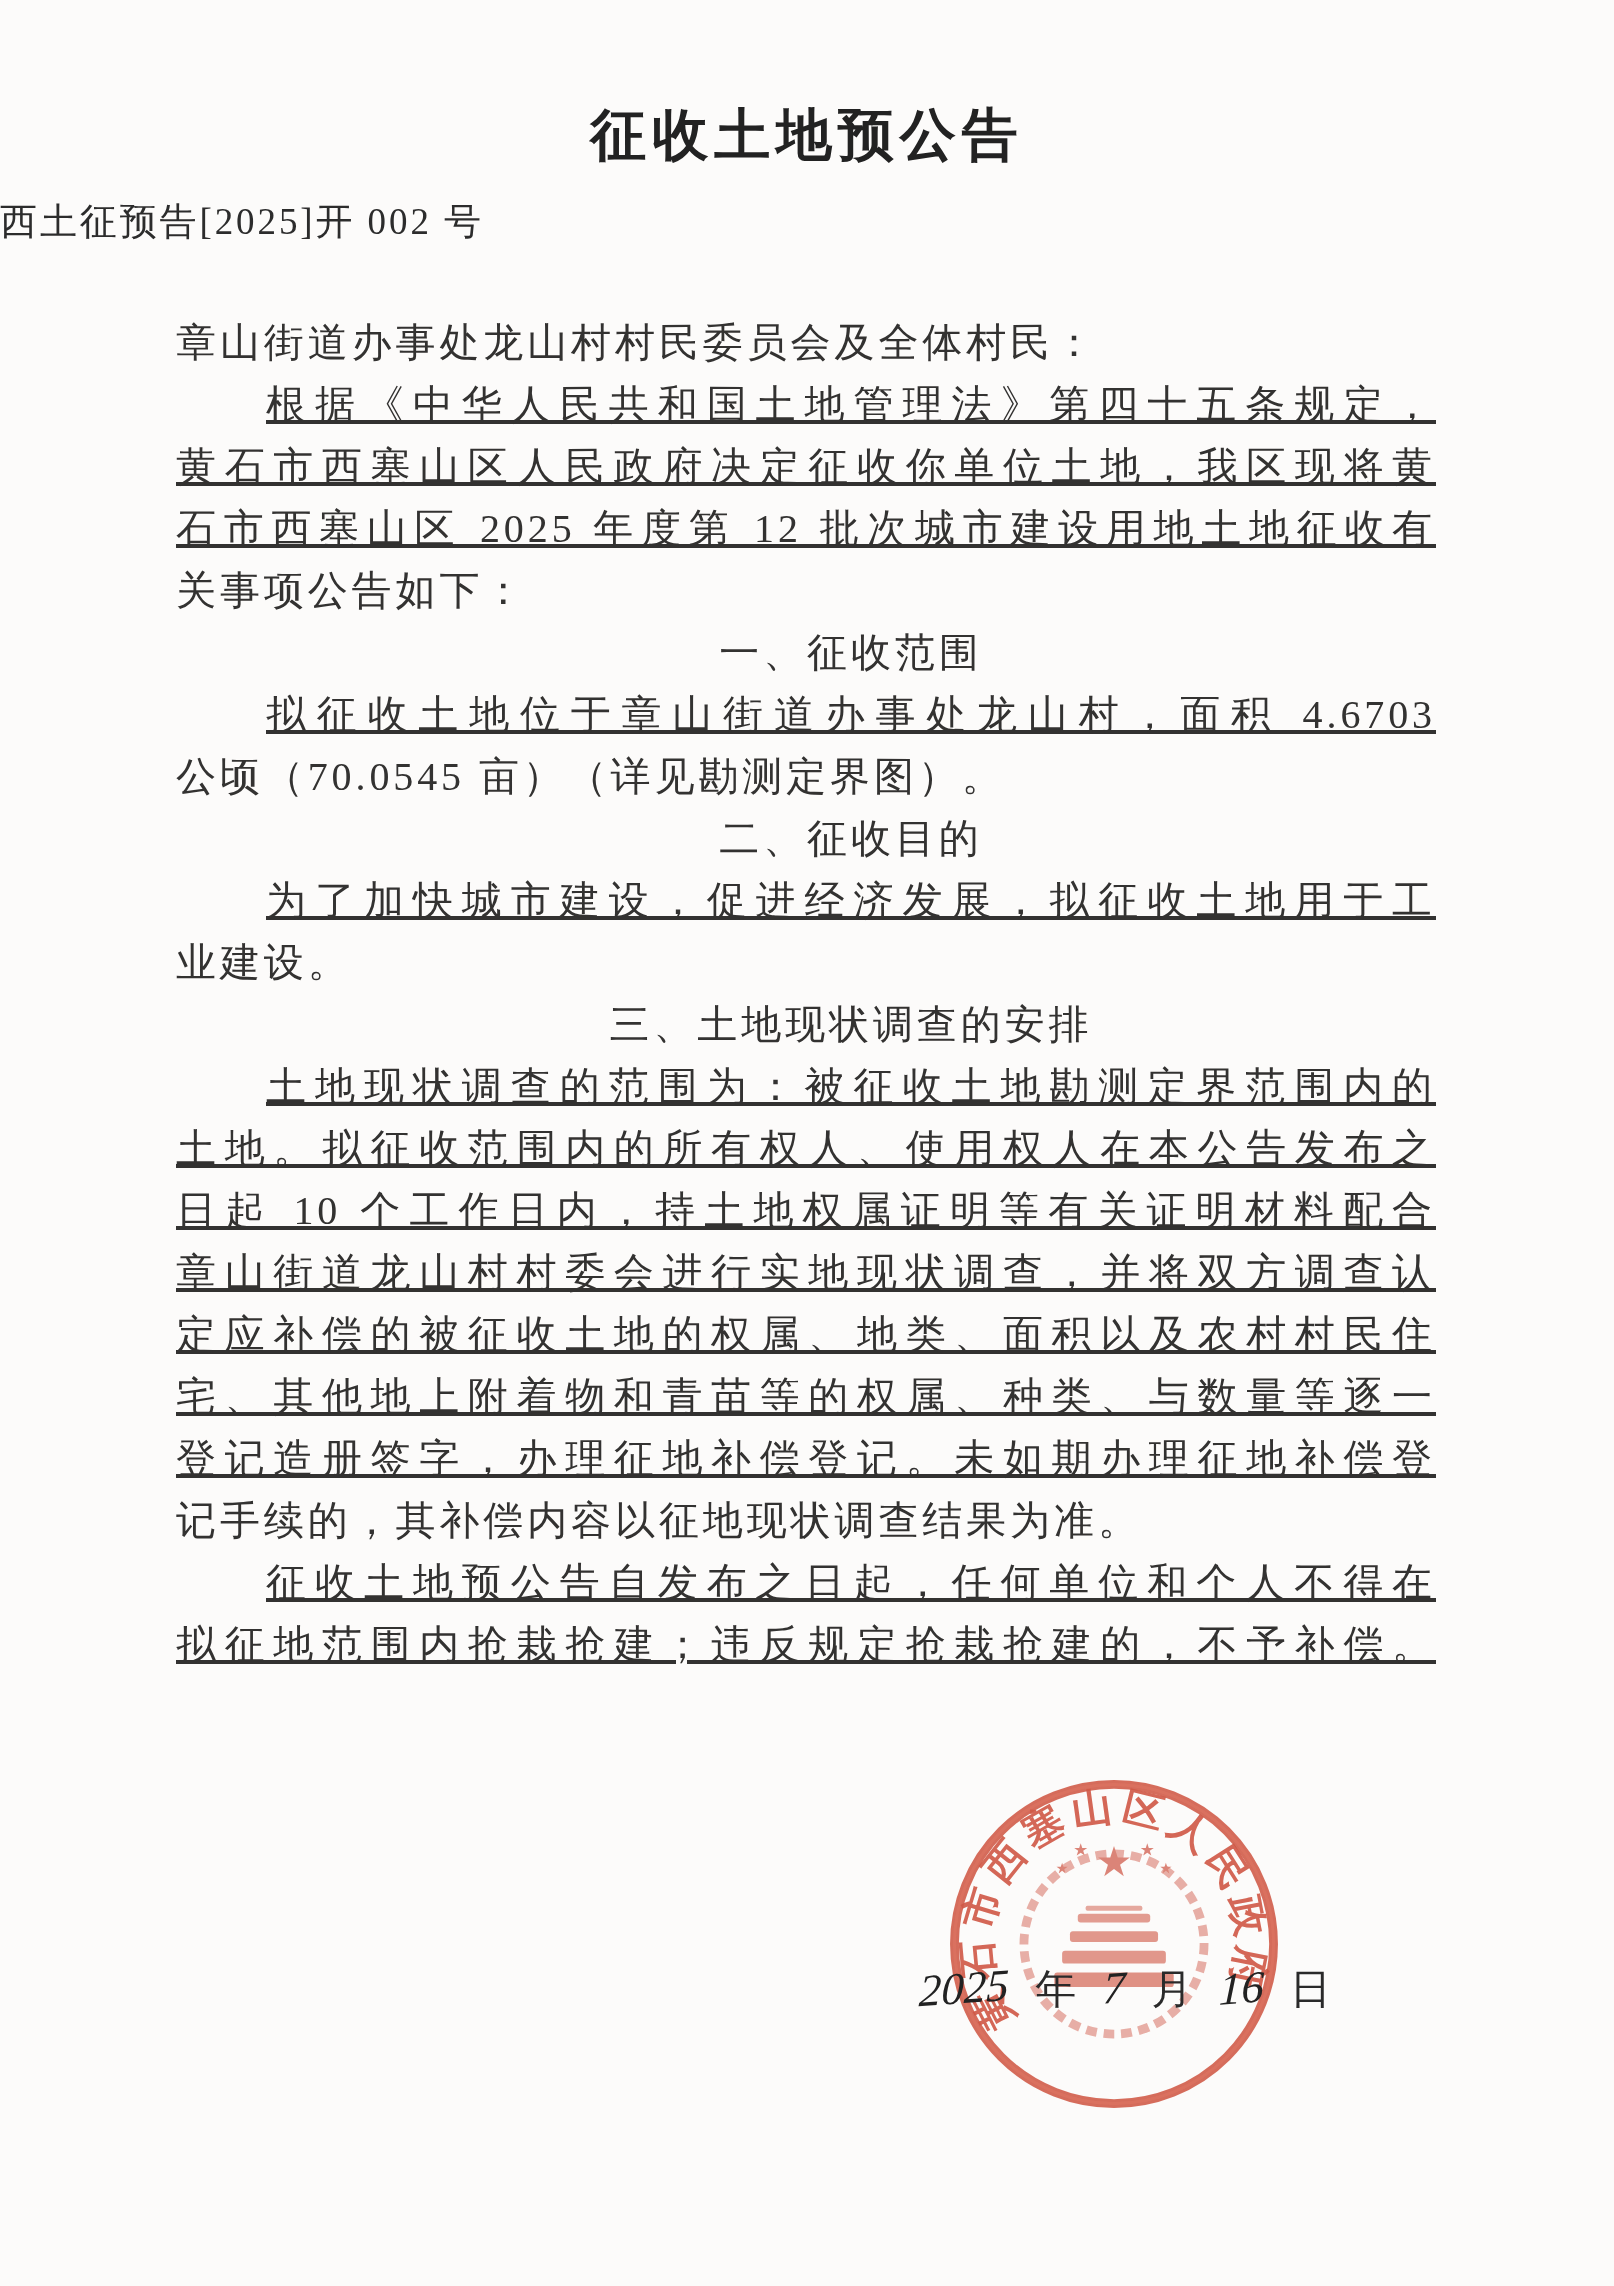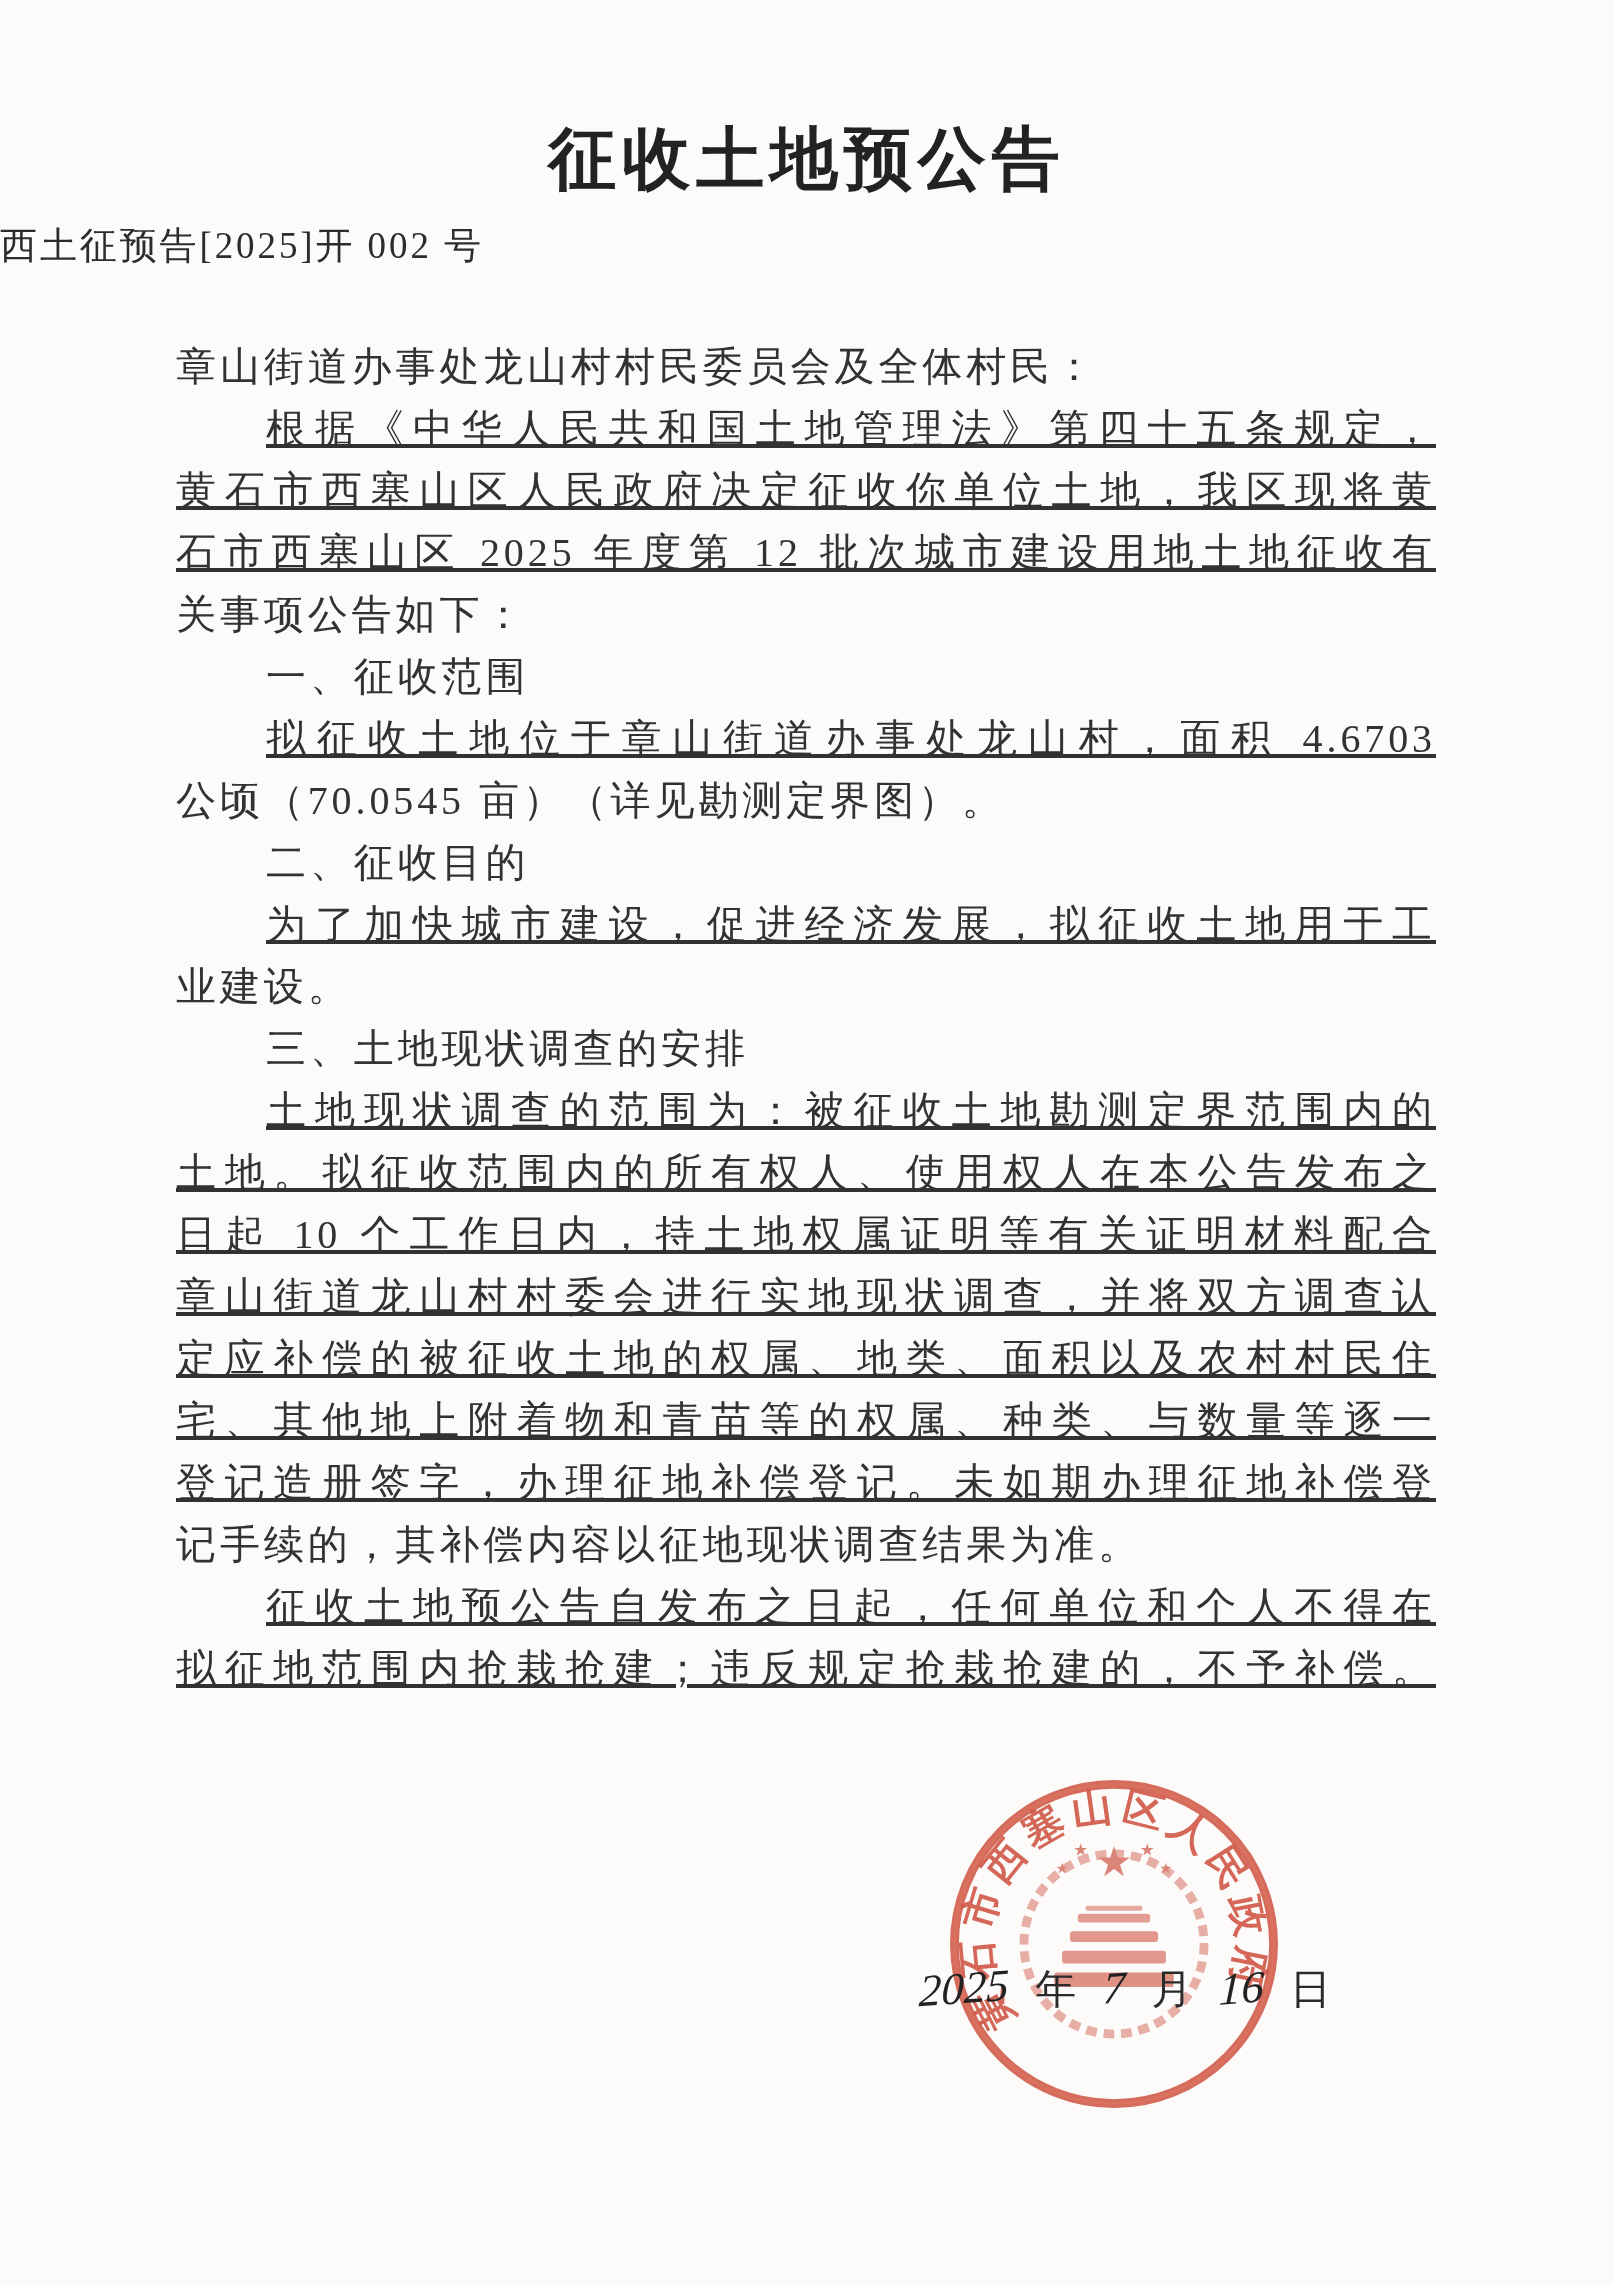--- a/index.html
+++ b/index.html
@@ -8,23 +8,23 @@
     width:1614px;height:2287px;
     margin:0 auto;
     background:#fcfbfa;
     font-family:"Liberation Serif", serif;
     color:#30302f;
     overflow:hidden;
     box-sizing:border-box;
   }
   .title{
     margin:0;
-    padding-top:120px;
+    padding-top:96px;
     text-align:center;
-    font-size:68px;
+    font-size:56px;
     font-weight:bold;
     letter-spacing:5.9px;
     color:#222;
     line-height:78px;
   }
   .docnum{
     margin-top:21.6px;
     font-size:37px;
     letter-spacing:2.9px;
     color:#2c2c2c;
@@ -41,21 +41,21 @@
     letter-spacing:3.9px;
     white-space:pre;
   }
   .line.fill{
     white-space:normal;
     text-align:justify;
     text-align-last:justify;
     text-justify:inter-ideograph;
     text-decoration:underline;
   }
-  .line.ind{ text-indent:90px; }
+  .line.ind{ text-indent:90px;text-align:center; }
   .dateline{
     position:absolute;
     left:919px;top:1962px;
     width:412px;
     display:flex;
     justify-content:space-between;
     align-items:baseline;
     font-size:41px;
     color:#2a2a2a;
     z-index:3;

